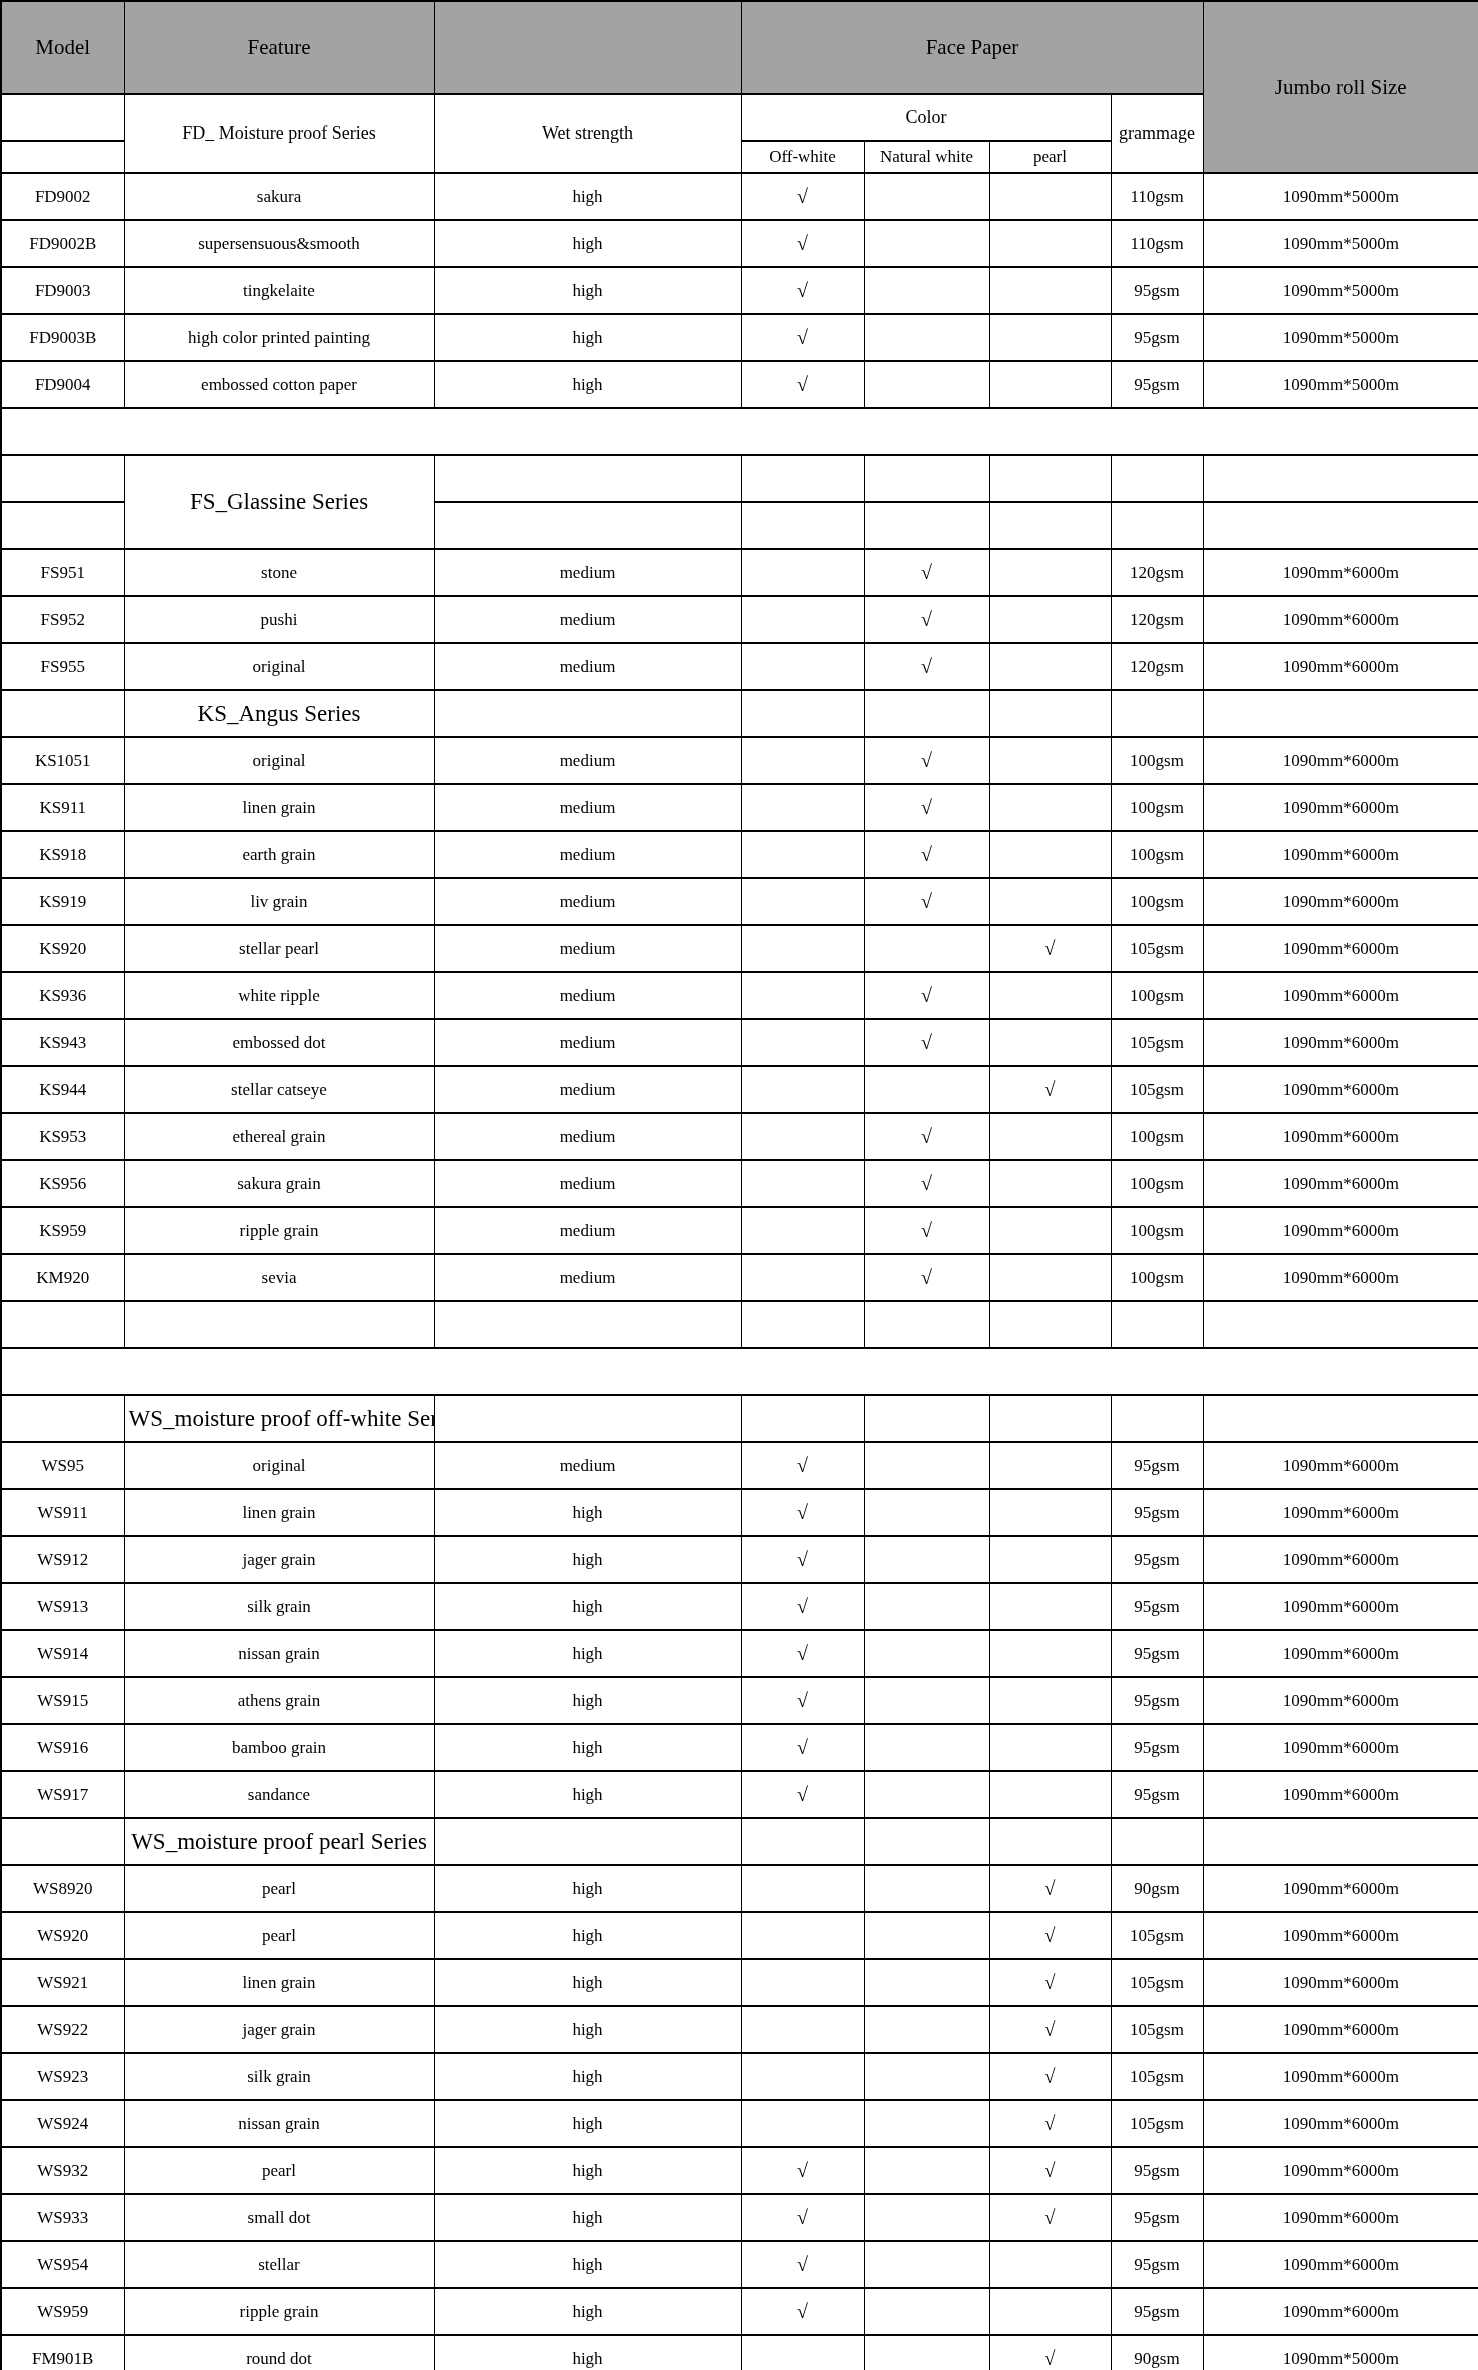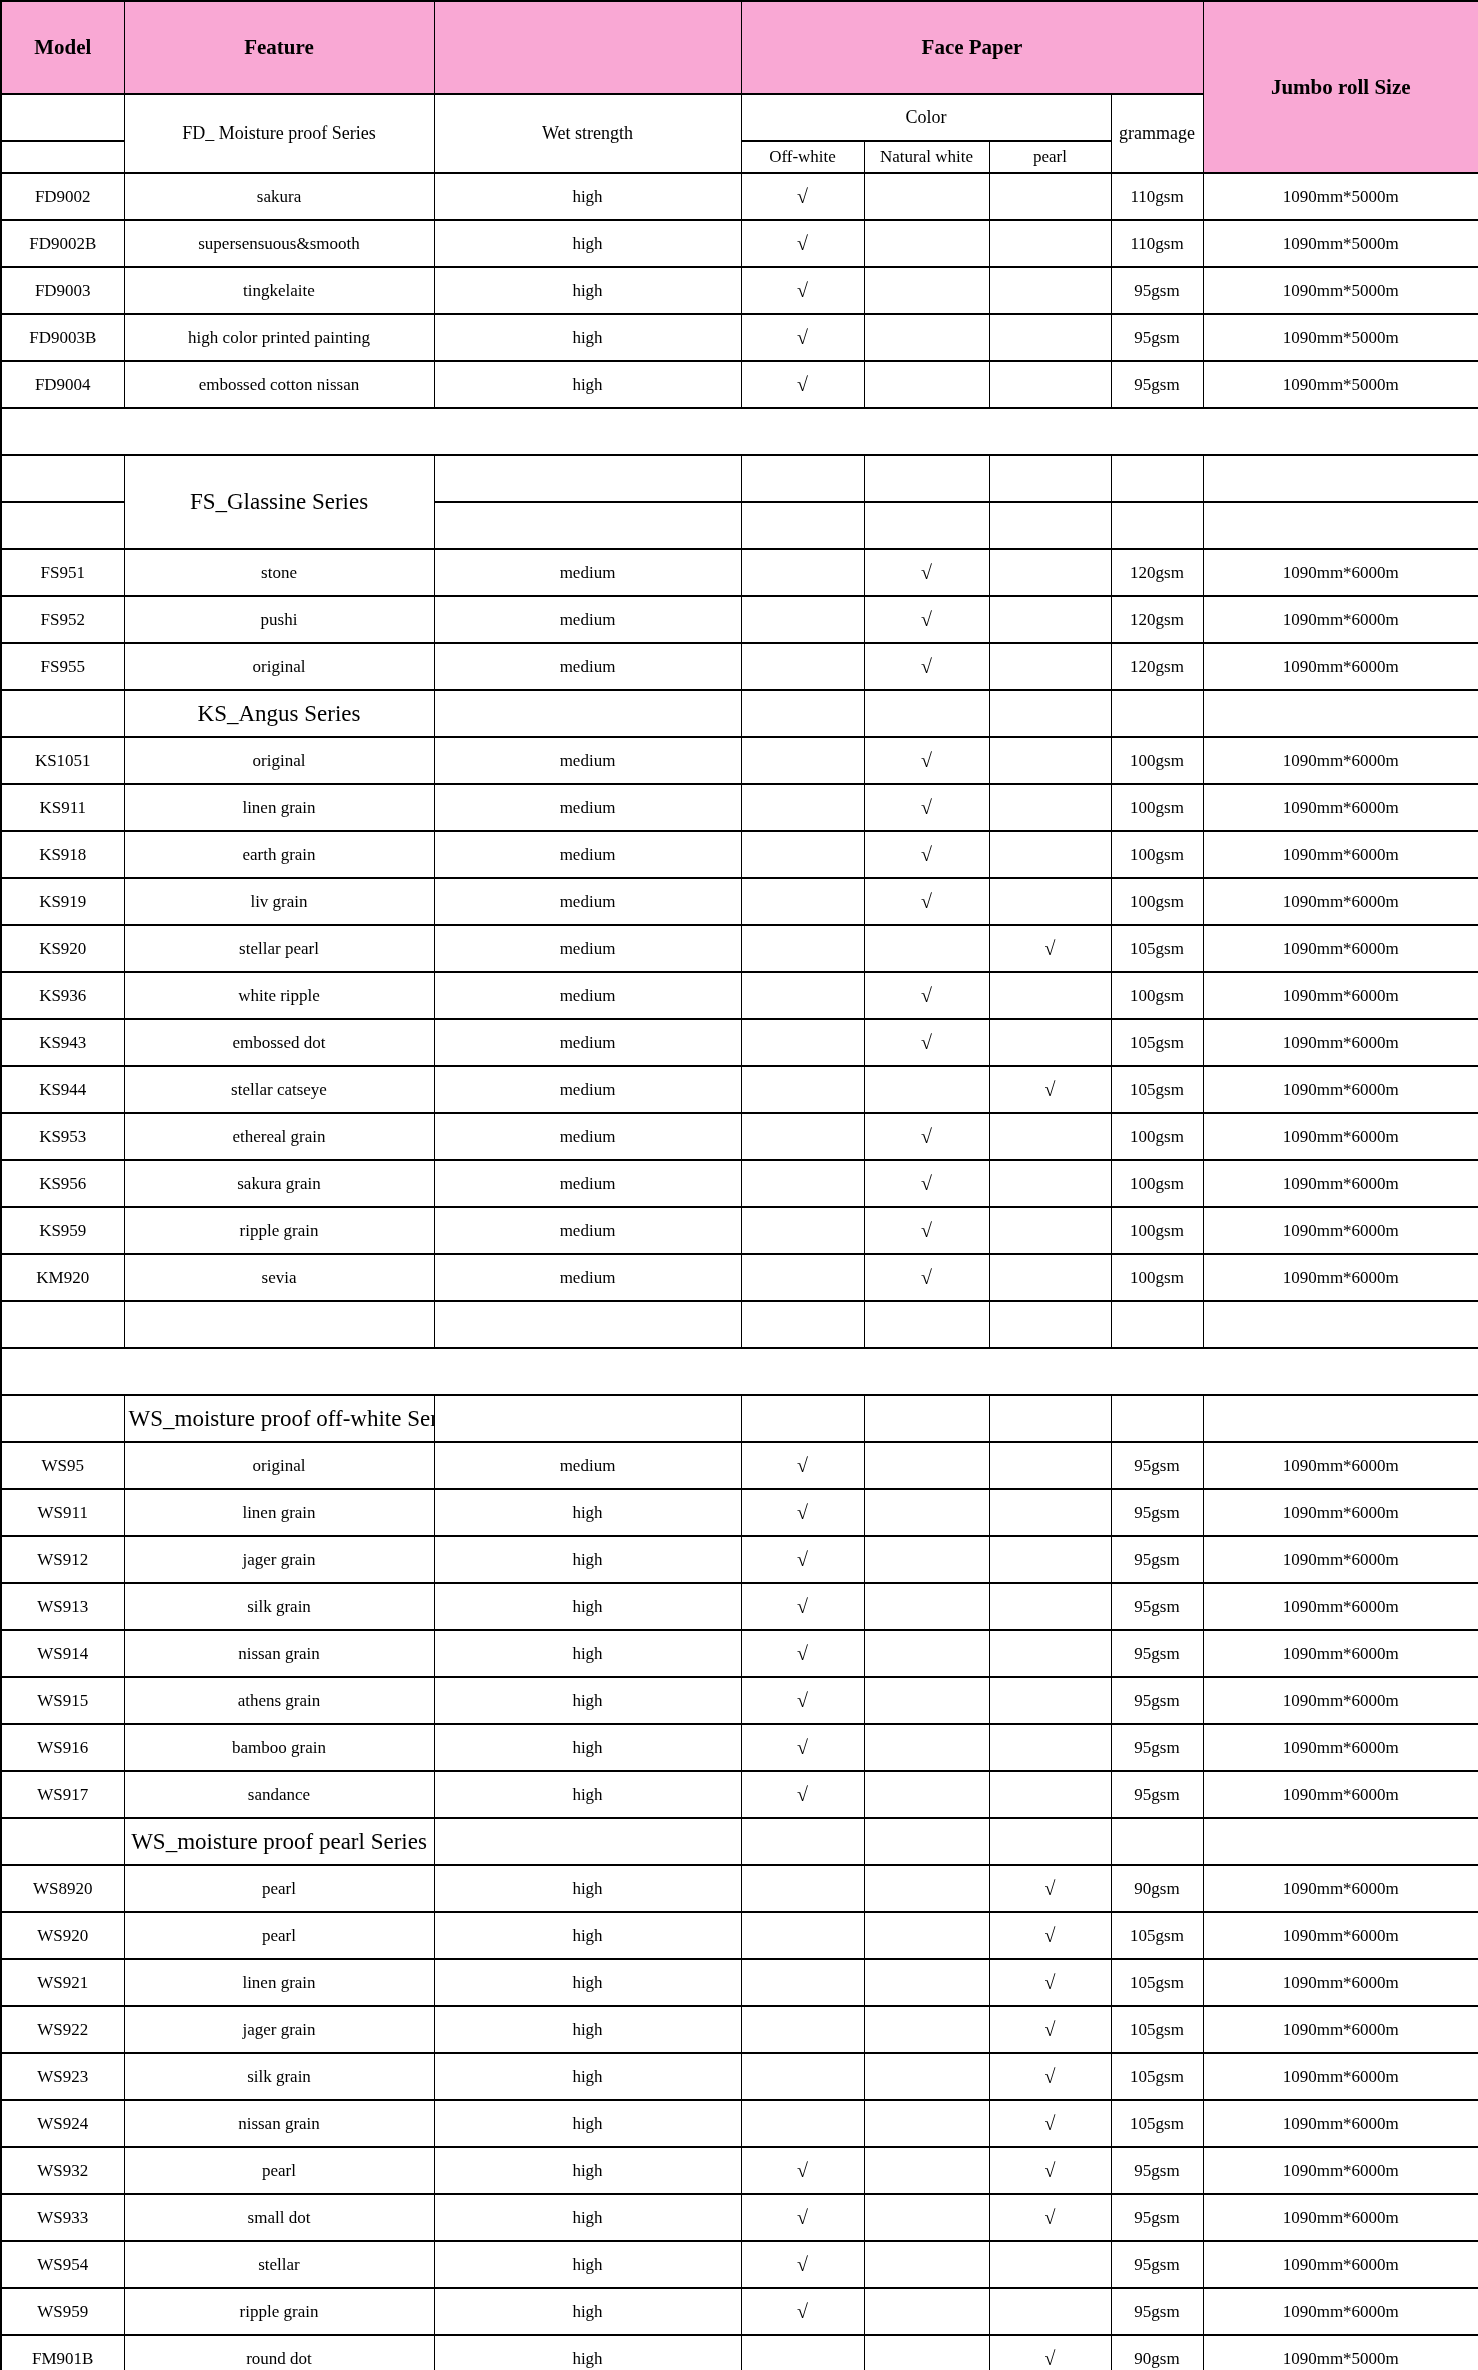--- a/index.html
+++ b/index.html
@@ -11,21 +11,21 @@
     border-top-width: 2px;
     border-bottom-width: 2px;
     text-align: center;
     vertical-align: middle;
     padding: 0 4px;
     font-size: 17px;
     font-weight: normal;
     overflow: hidden;
     white-space: nowrap;
   }
-  tr.h1 th { background: #f9a8d4; font-weight: bold; font-size: 21px; height: 93px; }
+  tr.h1 th { background: #a3a3a3; font-weight: normal; font-size: 21px; height: 93px; }
   th.jumbo-head { background: #d9d9d9; font-weight: bold; font-size: 21px; }
   tr.h2 td { height: 47px; font-size: 18px; }
   tr.h3 td { height: 32px; font-size: 17px; margin-top: 12px; }
   tbody tr { height: 47px; margin-top: 8px; }
   td.band { border-left: none; border-right: none; }
   td.check { font-size: 20px; }
   td.series-label { font-size: 23px; }
 </style>
 </head>
 <body>
@@ -99,21 +99,21 @@
         <td>high color printed painting</td>
         <td>high</td>
         <td class="check">√</td>
         <td class="check"></td>
         <td class="check"></td>
         <td>95gsm</td>
         <td>1090mm*5000m</td>
       </tr>
       <tr>
         <td>FD9004</td>
-        <td>embossed cotton nissan</td>
+        <td>embossed cotton paper</td>
         <td>high</td>
         <td class="check">√</td>
         <td class="check"></td>
         <td class="check"></td>
         <td>95gsm</td>
         <td>1090mm*5000m</td>
       </tr>
       <tr>
         <td class="band" colspan="8"></td>
       </tr>

